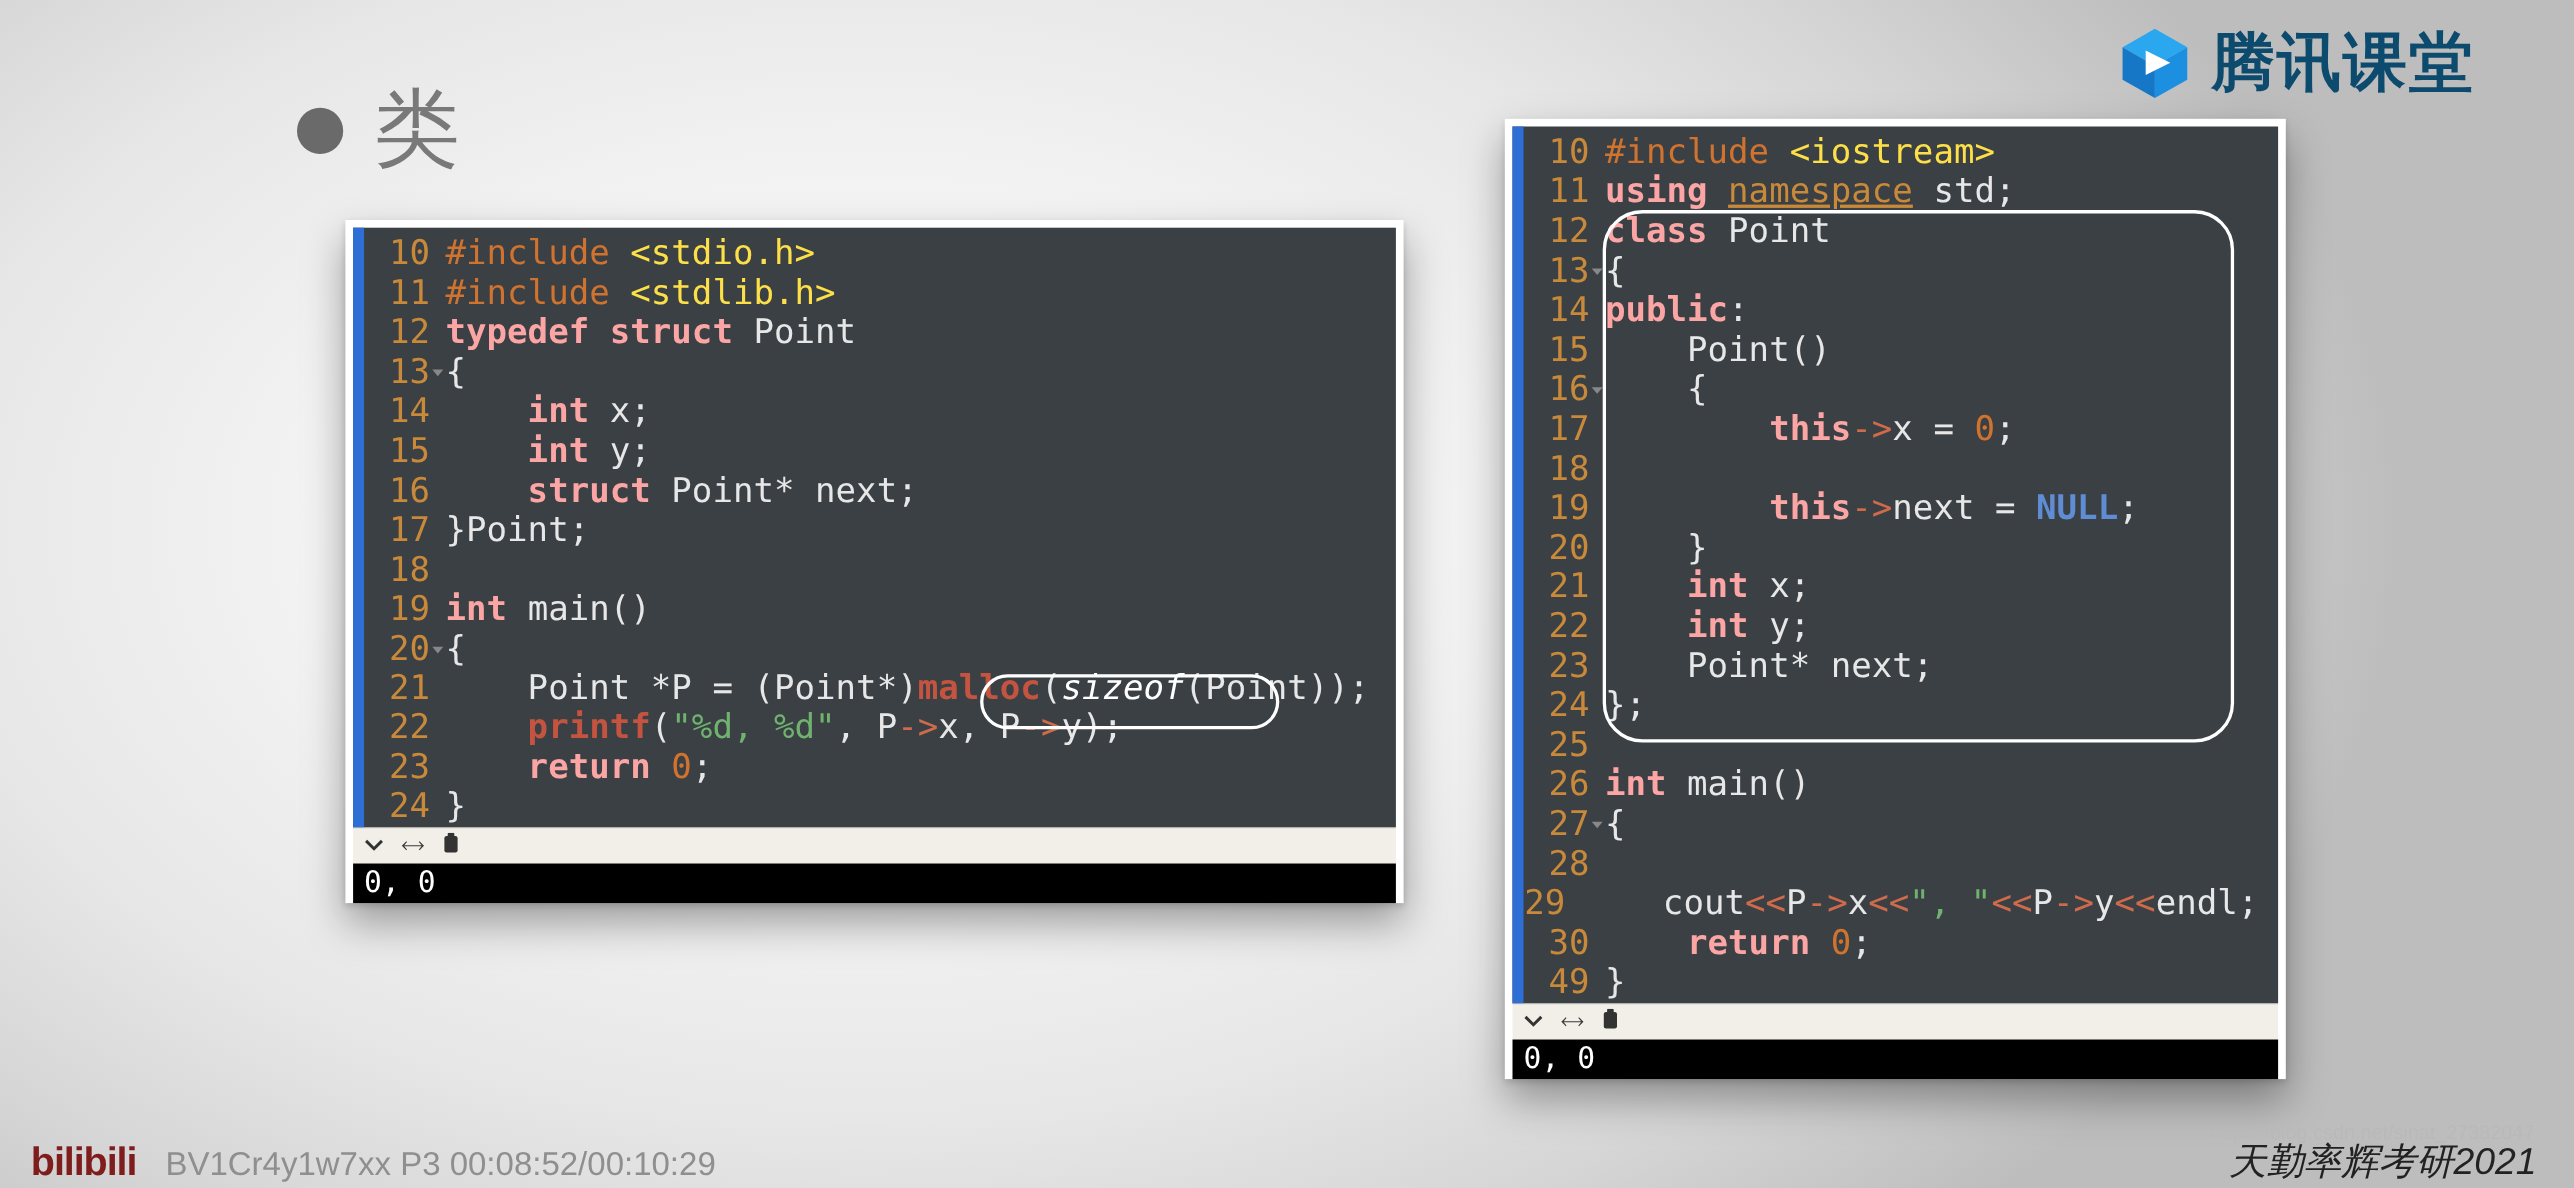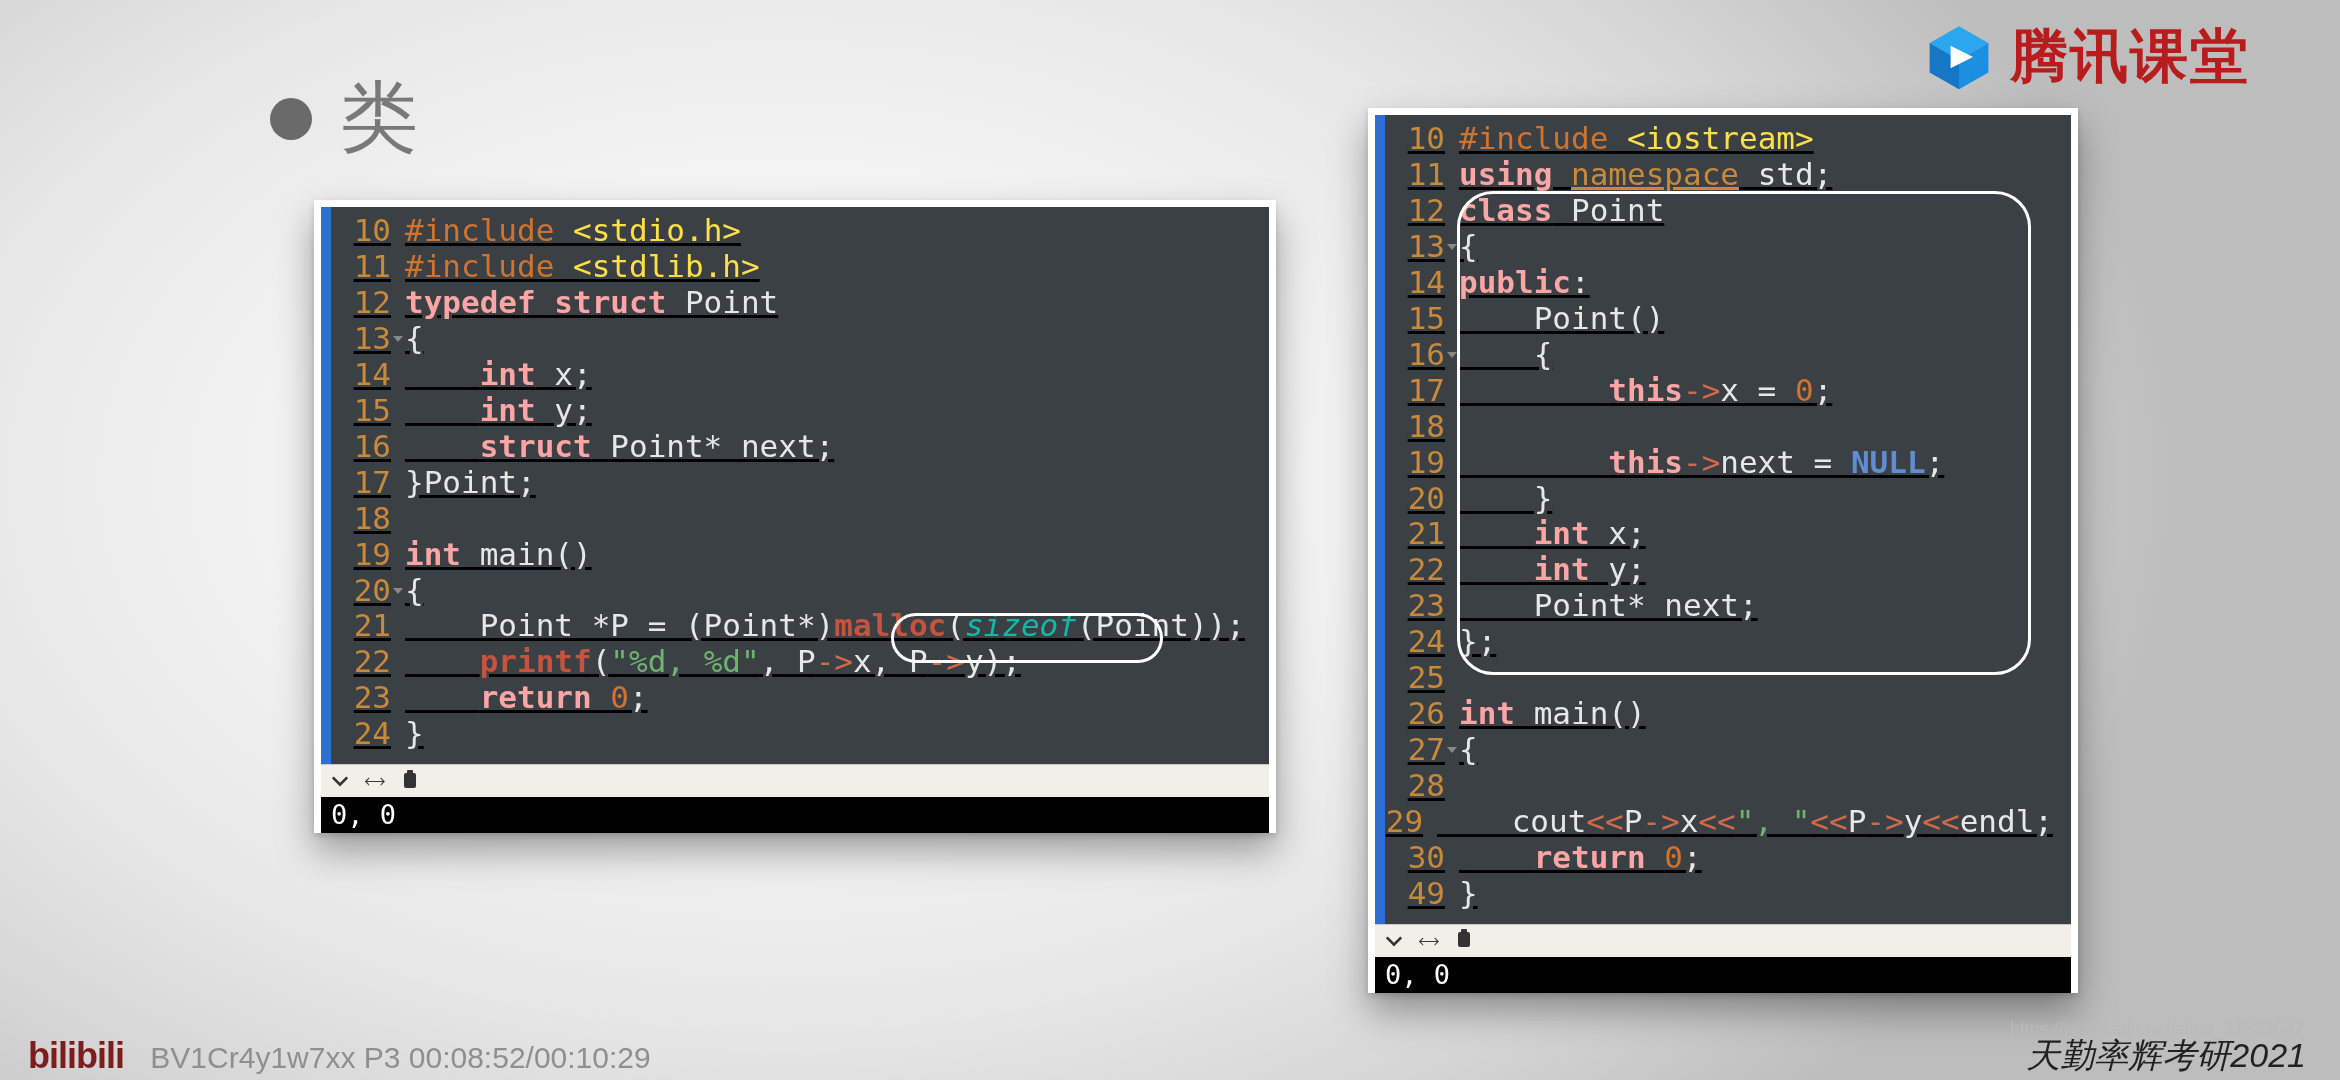--- a/index.html
+++ b/index.html
@@ -10,21 +10,21 @@
                 #fbfbfb 0%, #f3f3f3 35%, #e7e7e7 60%, #d5d5d5 80%, #bdbdbd 100%);
     font-family: "Helvetica Neue", Arial, sans-serif;
     position: relative;
     overflow: hidden;
   }
 
   
   .topright-logo {
     position: absolute; top: 18px; right: 90px;
     display: flex; align-items: center; gap: 16px;
-    color: #b91c1c; font-size: 58px; font-weight: 600;
+    color: #0c4a6e; font-size: 58px; font-weight: 600;
     letter-spacing: 2px;
     text-align: center;
   }
   .topright-logo .cube { width: 70px; height: 70px; position: relative; }
 
   
   .title-row {
     position: absolute; left: 270px; top: 66px;
     display: flex; align-items: center; gap: 28px;
   }
@@ -47,42 +47,42 @@
   .editor {
     background: #3b4045;  
     font-family: Menlo, Consolas, "DejaVu Sans Mono", monospace;
     font-size: 31px; line-height: 1.16;
     position: relative;
   }
   .editor .stripe {
     position: absolute; left: 0; top: 0; bottom: 0; width: 10px;
     background: #2e6fd6;
   }
-  .editor .lines { padding: 6px 0 12px 0; text-decoration: underline; }
+  .editor .lines { padding: 6px 0 0 0; }
   .editor .row { display: flex; white-space: pre; }
   .editor .ln {
     width: 70px; text-align: right; padding-right: 14px;
     color: #c88a3a;  
     user-select: none;
   }
   .editor .ln.fold { position: relative; }
   .editor .ln.fold::after {
     content: ""; position: absolute; right: 2px; top: 50%;
     width: 0; height: 0; transform: translateY(-50%);
     border-top: 6px solid #888; border-left: 5px solid transparent; border-right: 5px solid transparent;
   }
   .editor .cd { color: #e7e7e7; flex: 1; padding-right: 18px; }
 
   
   .tk-pp  { color: #d0732f; }           
   .tk-inc { color: #fde047; }           
   .tk-kw  { color: #fca5a5; font-weight: 700; } 
   .tk-ns  { color: #c88a3a; text-decoration: underline; }
   .tk-fn  { color: #c4533f; font-weight: 700; } 
-  .tk-sz  { color: #14b8a6; font-style: italic; } 
+  .tk-sz  { color: #ffffff; font-style: italic; } 
   .tk-str { color: #6fb36f; }
   .tk-num { color: #d0732f; }
   .tk-arp { color: #cf6b4a; }           
   .tk-null{ color: #5f8dd3; font-weight: 700; }
   .tk-op  { color: #cf6b4a; }
 
   
   .oval {
     position: absolute;
     border: 3px solid #fff; border-radius: 28px;

